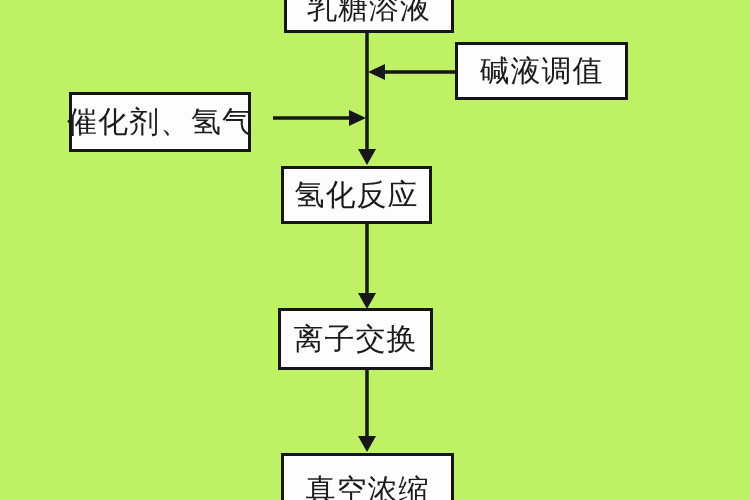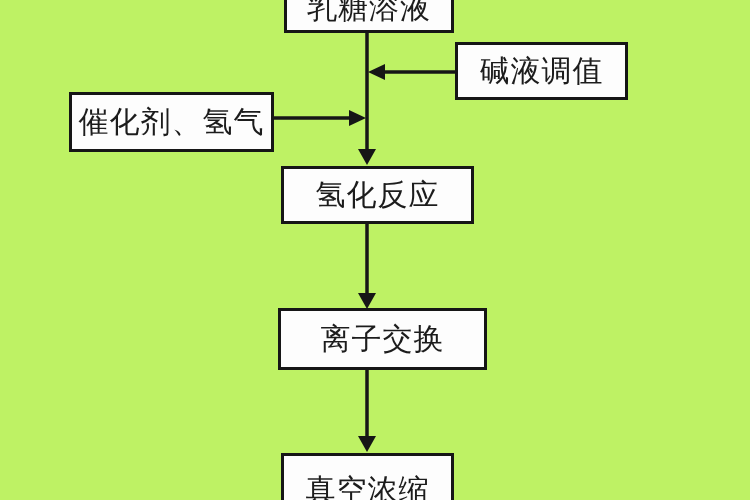--- a/index.html
+++ b/index.html
@@ -31,23 +31,23 @@
     justify-content: center;
     color: #1c1c1c;
     font-size: 30px;
     letter-spacing: 1px;
     white-space: nowrap;
   }
   
   .box-lactose        { left: 284px; top: -28px; width: 170px; height: 61px;
                         align-items: flex-end; padding-bottom: 1px; }
   .box-alkali         { left: 455px; top:  42px; width: 173px; height: 58px; }
-  .box-catalyst       { left:  69px; top:  92px; width: 205px; height: 60px; }
-  .box-hydrogenation  { left: 281px; top: 166px; width: 193px; height: 58px; }
-  .box-ion-exchange   { left: 278px; top: 308px; width: 209px; height: 62px; }
+  .box-catalyst       { left:  69px; top:  92px; width: 182px; height: 60px; }
+  .box-hydrogenation  { left: 281px; top: 166px; width: 151px; height: 58px; }
+  .box-ion-exchange   { left: 278px; top: 308px; width: 155px; height: 62px; }
   .box-vacuum         { left: 281px; top: 453px; width: 173px; height: 75px; }
 </style>
 </head>
 <body>
 
 <div class="stage">
 
   <svg class="arrow-layer" viewBox="0 0 750 500" xmlns="http://www.w3.org/2000/svg">
 
     <line x1="367" y1="33" x2="367" y2="151" stroke="#161616" stroke-width="3.5"></line>

